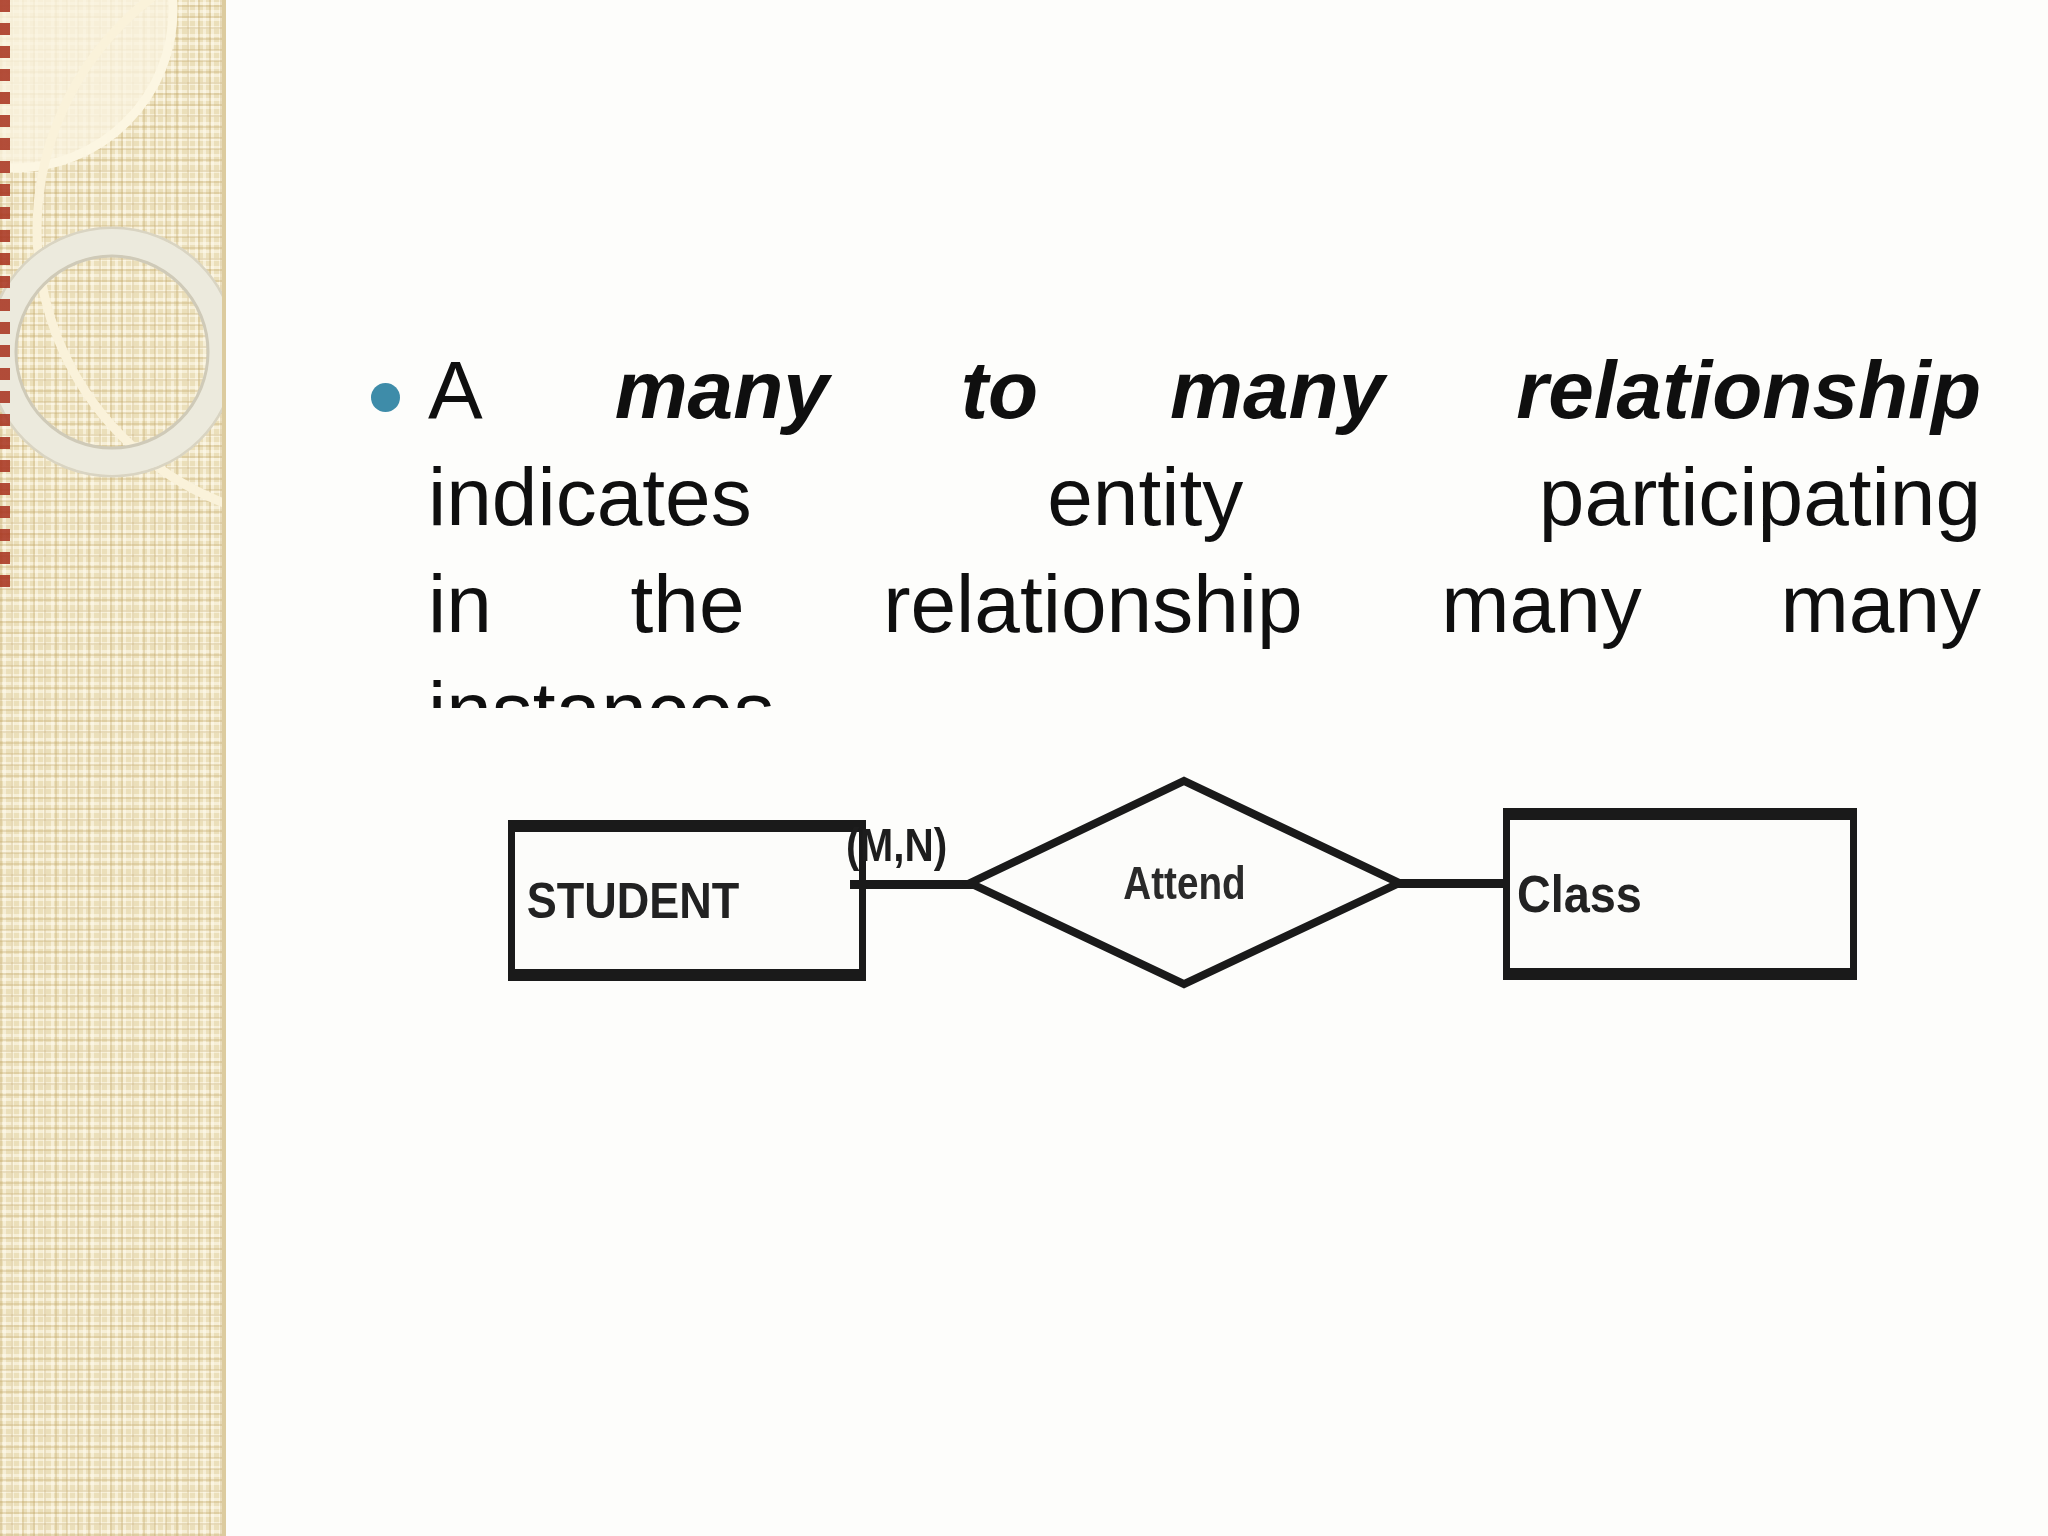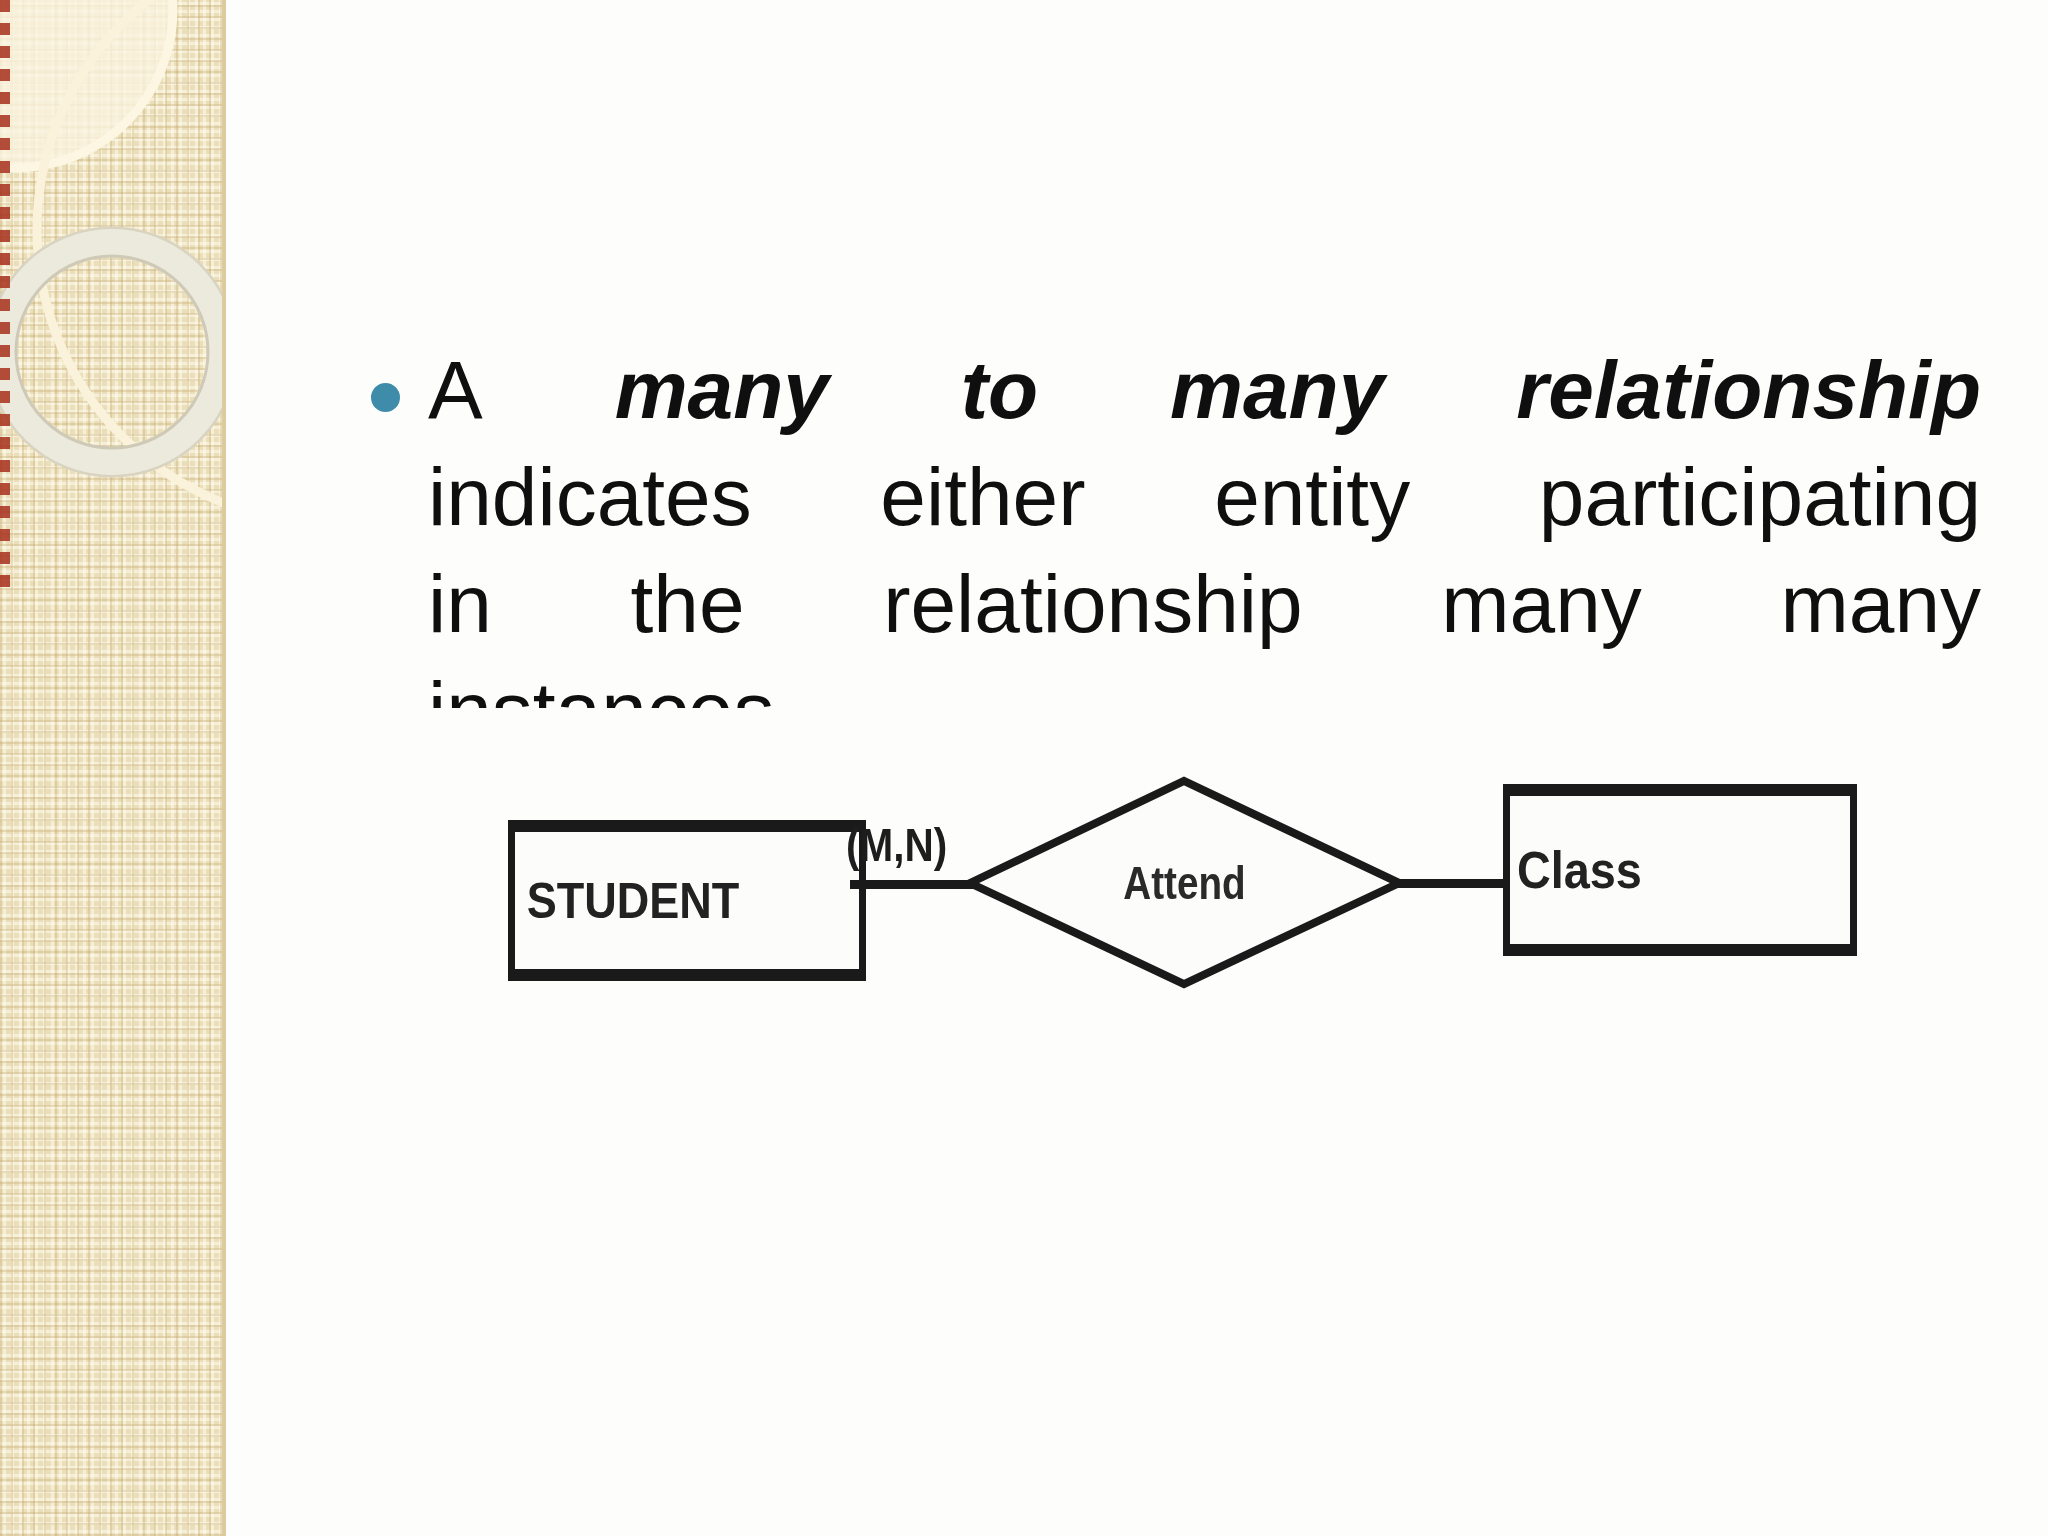--- a/index.html
+++ b/index.html
@@ -26,21 +26,21 @@
   .tline{height:107px;display:flex;justify-content:space-between;align-items:center;white-space:nowrap;}
   .tline.single{justify-content:flex-start;}
   .bi{font-weight:bold;font-style:italic;}
 
   
   .er{position:absolute;left:0;top:0;width:2048px;height:1536px;}
   .entity-box{position:absolute;background:#fcfcfa;border:7px solid #1a1a1a;
     border-top-width:12px;border-bottom-width:12px;
     display:flex;align-items:center;justify-content:flex-start;}
   .entity-box.student{left:508px;top:820px;width:344px;height:137px;}
-  .entity-box.class{left:1503px;top:784px;width:340px;height:148px;}
+  .entity-box.class{left:1503px;top:808px;width:340px;height:148px;}
   .entity-label{font-weight:700;color:#222;transform:scaleX(.9);}
   .entity-box.student .entity-label{font-size:50px;}
   .entity-box.class .entity-label{font-size:52px;}
   .connector{position:absolute;height:9px;background:#1a1a1a;}
   .connector.left{left:850px;top:880px;width:132px;}
   .connector.right{left:1395px;top:879px;width:110px;}
   .cardinality{position:absolute;left:846px;top:818px;font-size:46px;font-weight:700;
     color:#1d1d1d;transform:scaleX(.88);transform-origin:left center;}
   .diamond-wrap{position:absolute;left:962px;top:775px;width:445px;height:215px;}
   .diamond-label{position:absolute;left:962px;top:775px;width:445px;height:215px;
@@ -68,21 +68,20 @@
   <div class="bullet-item">
     <div class="tline">
       <span>A</span>
       <span class="bi">many</span>
       <span class="bi">to</span>
       <span class="bi">many</span>
       <span class="bi">relationship</span>
     </div>
     <div class="tline">
       <span>indicates</span>
-      <span>either</span>
       <span>entity</span>
       <span>participating</span>
     </div>
     <div class="tline">
       <span>in</span>
       <span>the</span>
       <span>relationship</span>
       <span>many</span>
       <span>many</span>
     </div>

